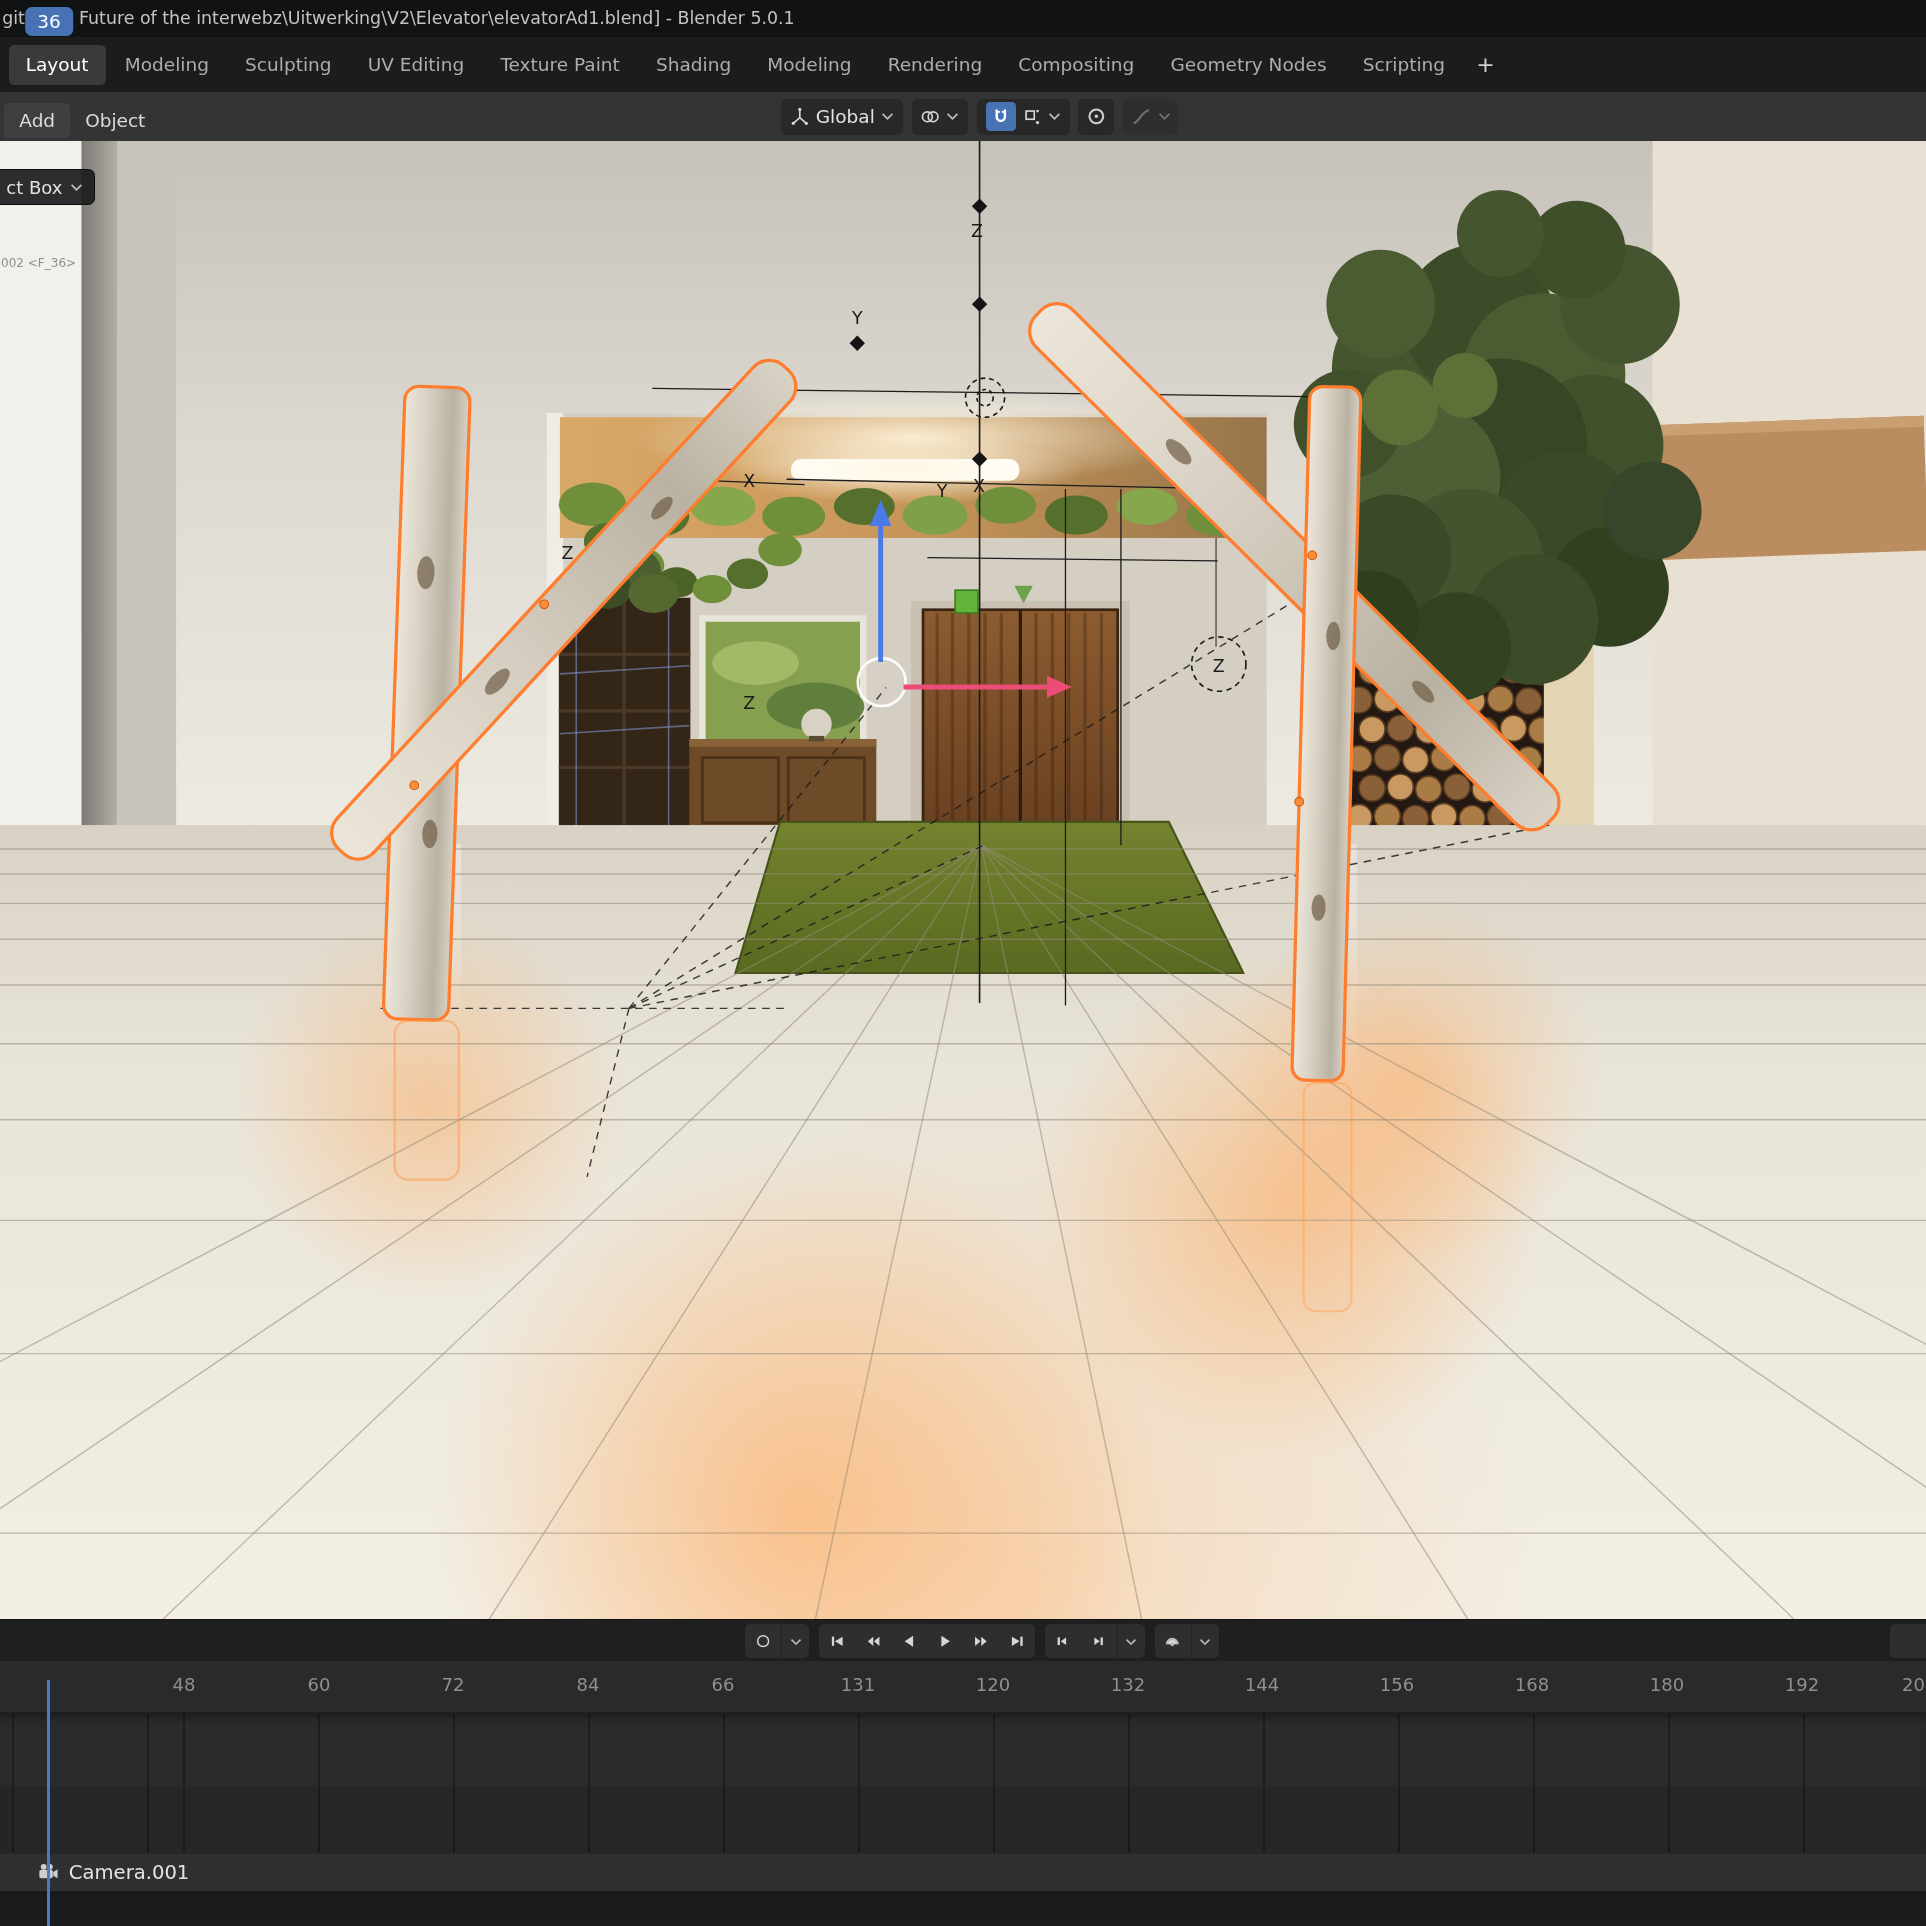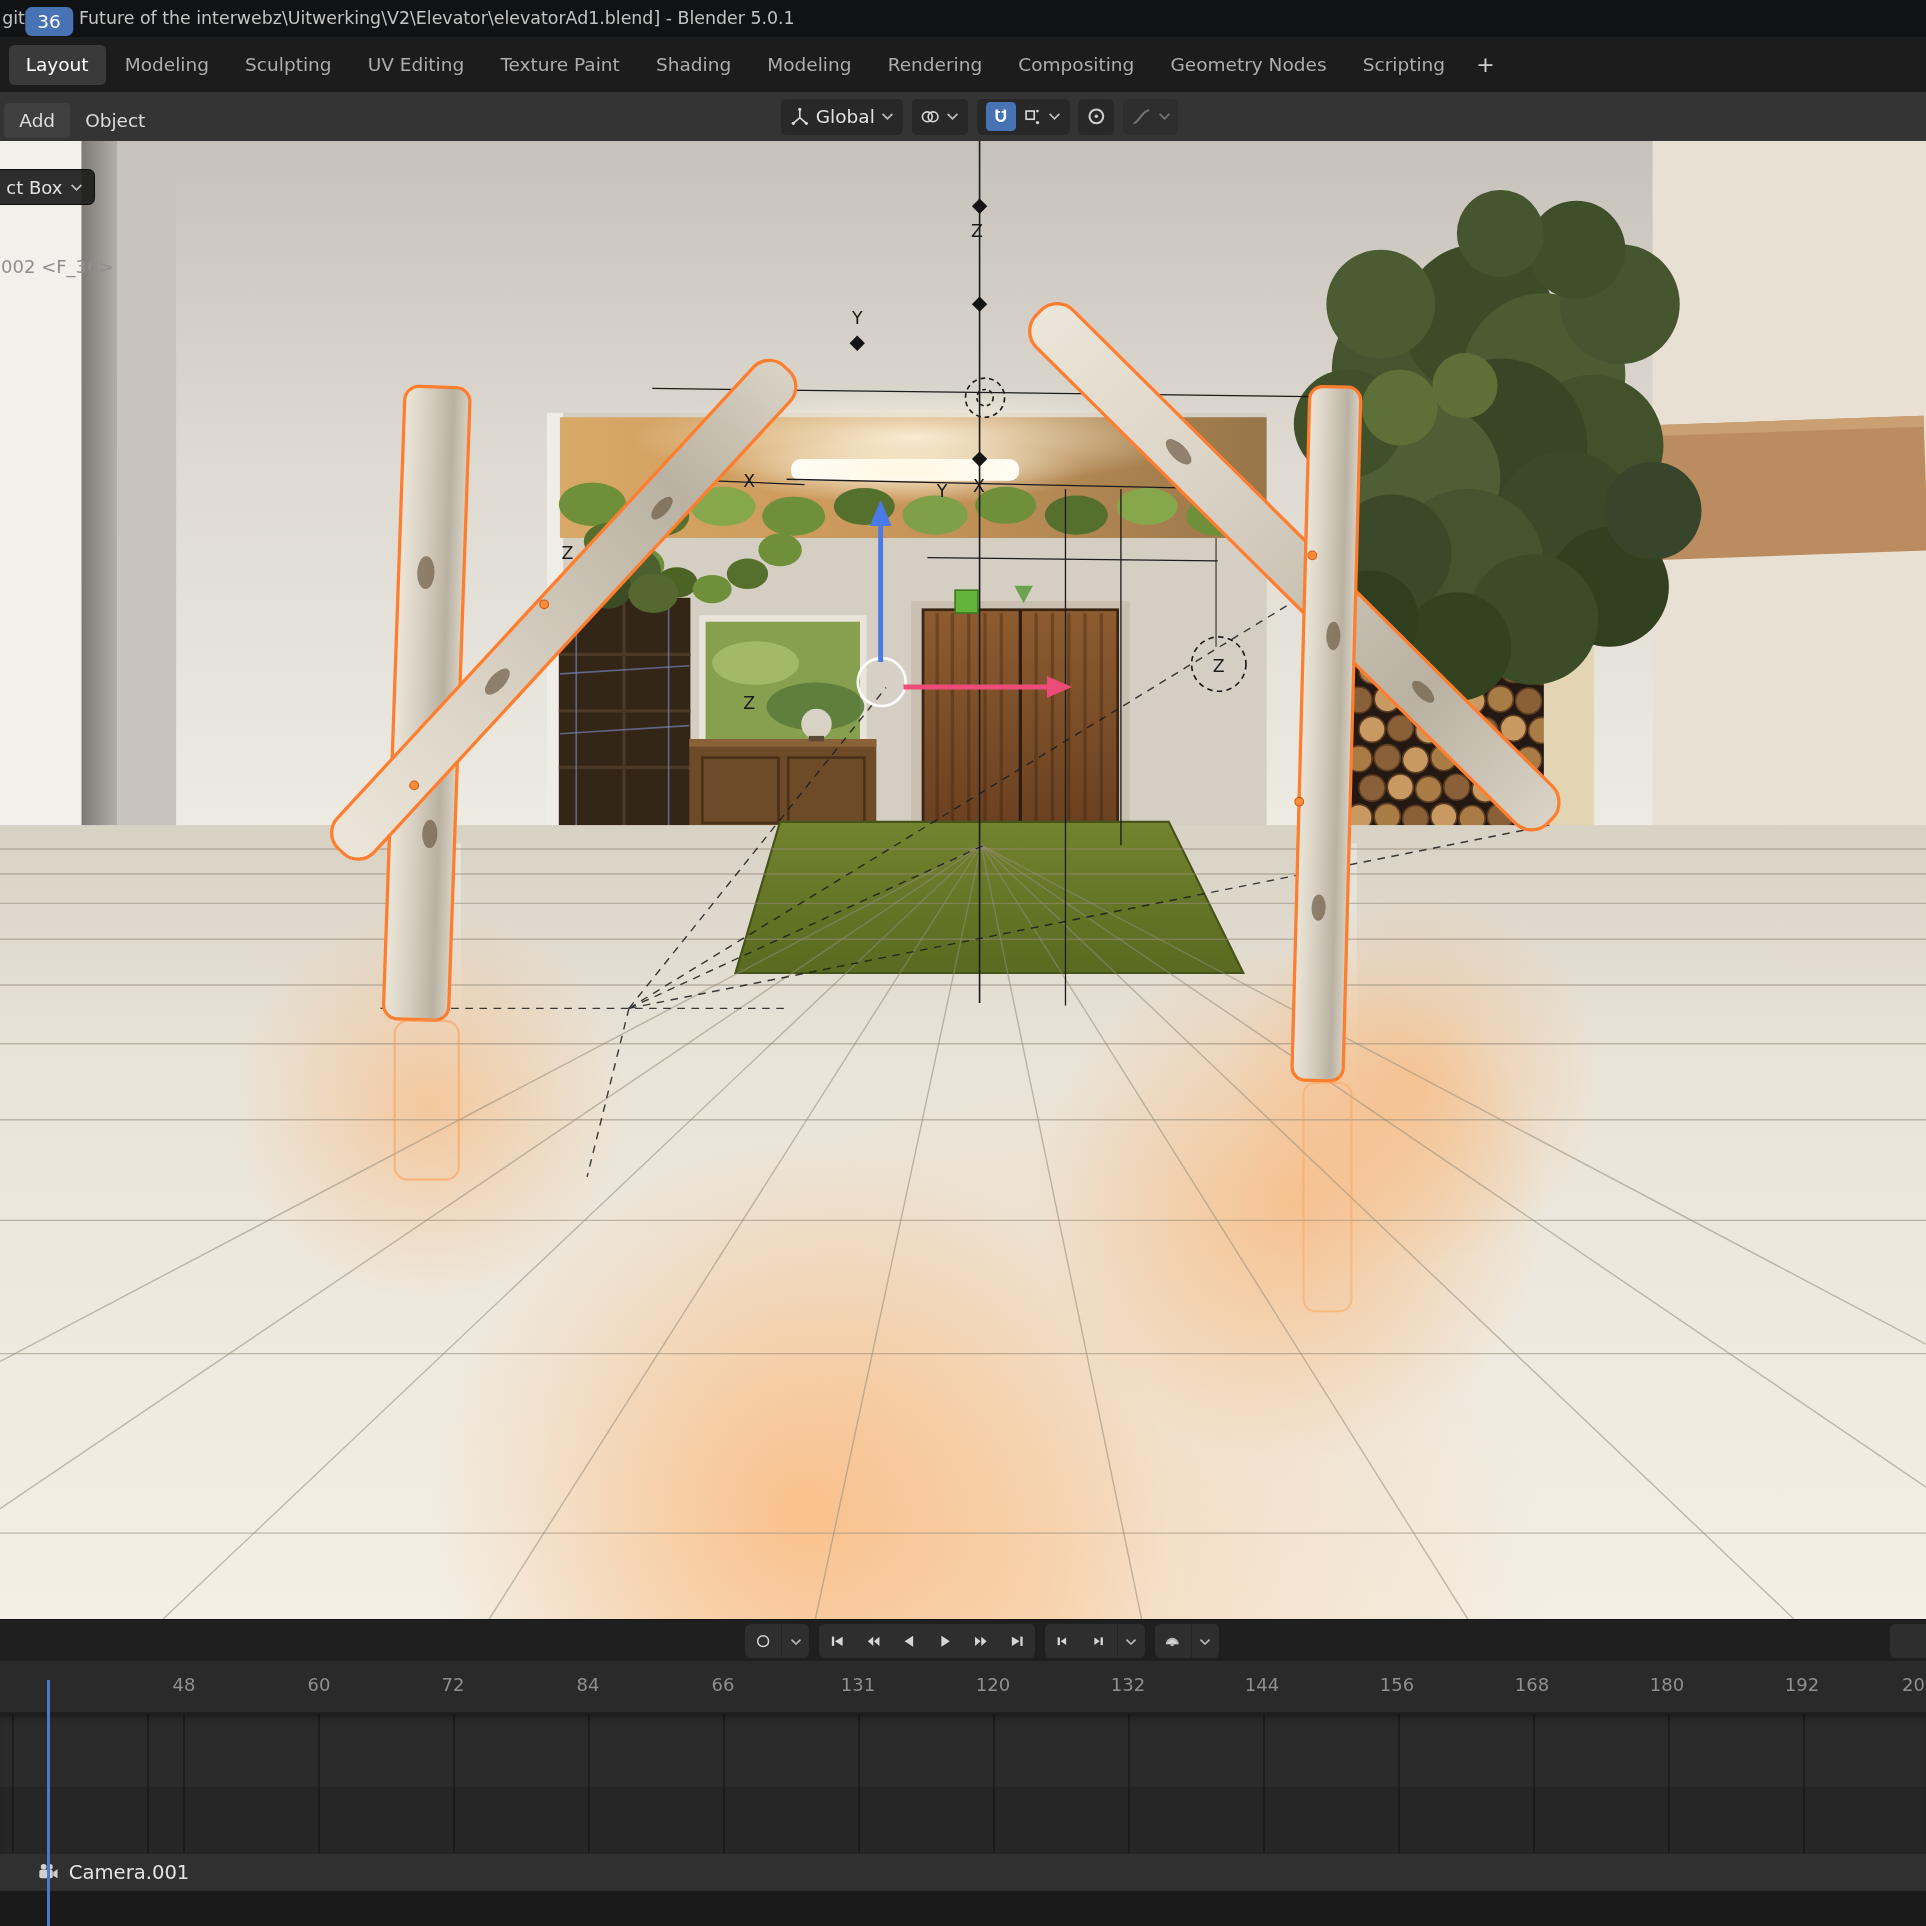--- a/index.html
+++ b/index.html
@@ -29,21 +29,21 @@
   .pill{display:flex;align-items:center;background:#282828;border-radius:5.4px;height:36px;
     padding:0 8.7px;gap:6.5px;color:#e2e2e2;font-size:18.5px;}
   .pillseg-blue{background:#4772b3;border-radius:4.3px;height:29px;width:30px;display:flex;align-items:center;justify-content:center;}
   .dim{opacity:.45;}
   .icon-svg{display:block;}
   
   .viewport{left:0;top:141px;width:1926px;height:1478px;background:#808080;}
   .tool-btn{left:-11px;top:169px;height:34px;background:rgba(28,28,28,.92);
     border:1.1px solid #0d0d0d;border-radius:6.5px;display:flex;align-items:center;
     gap:7.6px;padding:0 11px 0 16.3px;font-size:18px;color:#e0e0e0;z-index:5;}
-  .scene-info{left:1.1px;top:256px;font-size:18px;color:#8f8f8f;z-index:5;white-space:nowrap;}
+  .scene-info{left:1.1px;top:256px;font-size:12px;color:#8f8f8f;z-index:5;white-space:nowrap;}
   
   .playbar{left:0;top:1619px;width:100%;height:42px;background:#1f1f1f;border-top:1.1px solid #141414;box-sizing:border-box;}
   .pcluster{position:absolute;left:745px;top:4.3px;display:flex;gap:9.8px;height:34px;}
   .pgroup{display:flex;background:#2e2e2e;border-radius:5.4px;overflow:hidden;align-items:center;}
   .pbtn{width:36px;height:34px;display:flex;align-items:center;justify-content:center;}
   .pbtn.narrow{width:27px;}
   .pbtn svg{fill:#d6d6d6;}
   .pbtn .stroke{fill:none;stroke:#d6d6d6;stroke-width:2.2;}
   .pdiv{width:1.1px;height:34px;background:#232323;}
   .ppartial{position:absolute;right:-14px;top:4.3px;width:50px;height:34px;background:#2e2e2e;border-radius:5.4px;}

